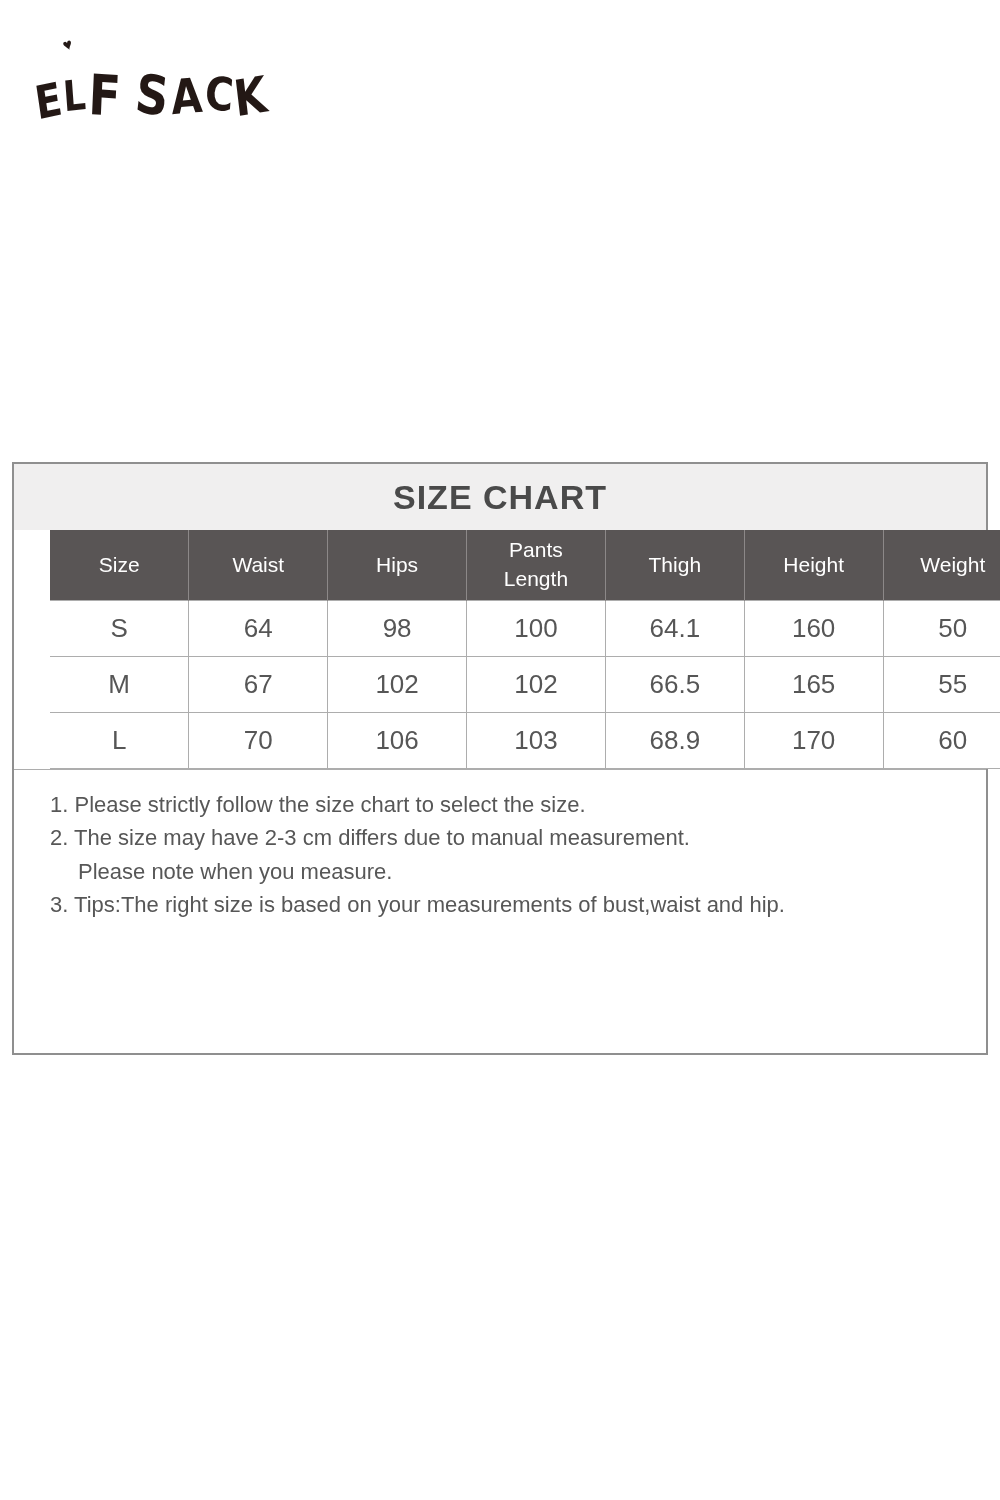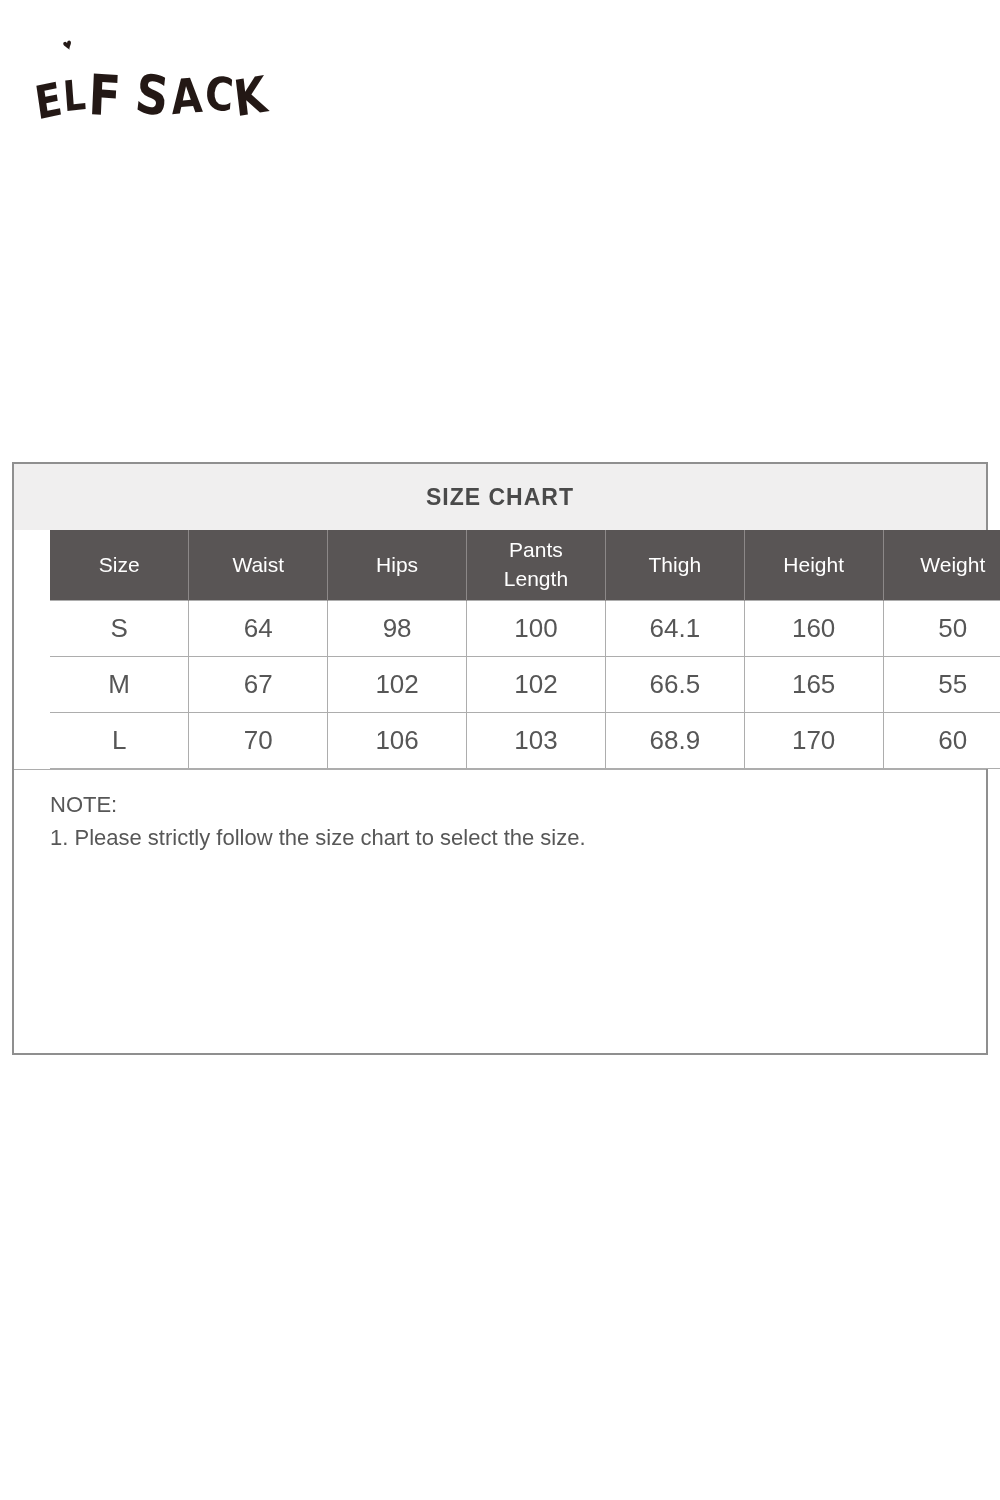--- a/index.html
+++ b/index.html
@@ -53,21 +53,21 @@
     width: 976px;
     border: 2px solid #8f8f8f;
     background: #ffffff;
   }
   .chart-title {
     height: 66px;
     background: #f0efef;
     display: flex;
     align-items: center;
     justify-content: center;
-    font-size: 23px;
+    font-size: 34px;
     font-weight: bold;
     letter-spacing: 1px;
     color: #4a4a4a;
   }
   table.size-table {
     width: 100%;
     border-collapse: collapse;
     table-layout: fixed;
     margin-left: 36px;
   }
@@ -167,16 +167,18 @@
         <td>106</td>
         <td>103</td>
         <td>68.9</td>
         <td>170</td>
         <td>60</td>
       </tr>
     </tbody>
   </table>
 
   <div class="note-box">
-    <div>NOTE:</div>
     <div>1. Please strictly follow the size chart to select the size.</div>
+    <div>2. The size may have 2-3 cm differs due to manual measurement.</div>
+    <div class="indent">Please note when you measure.</div>
+    <div>3. Tips:The right size is based on your measurements of bust,waist and hip.</div>
   </div>
 </div>
 
 </body></html>

